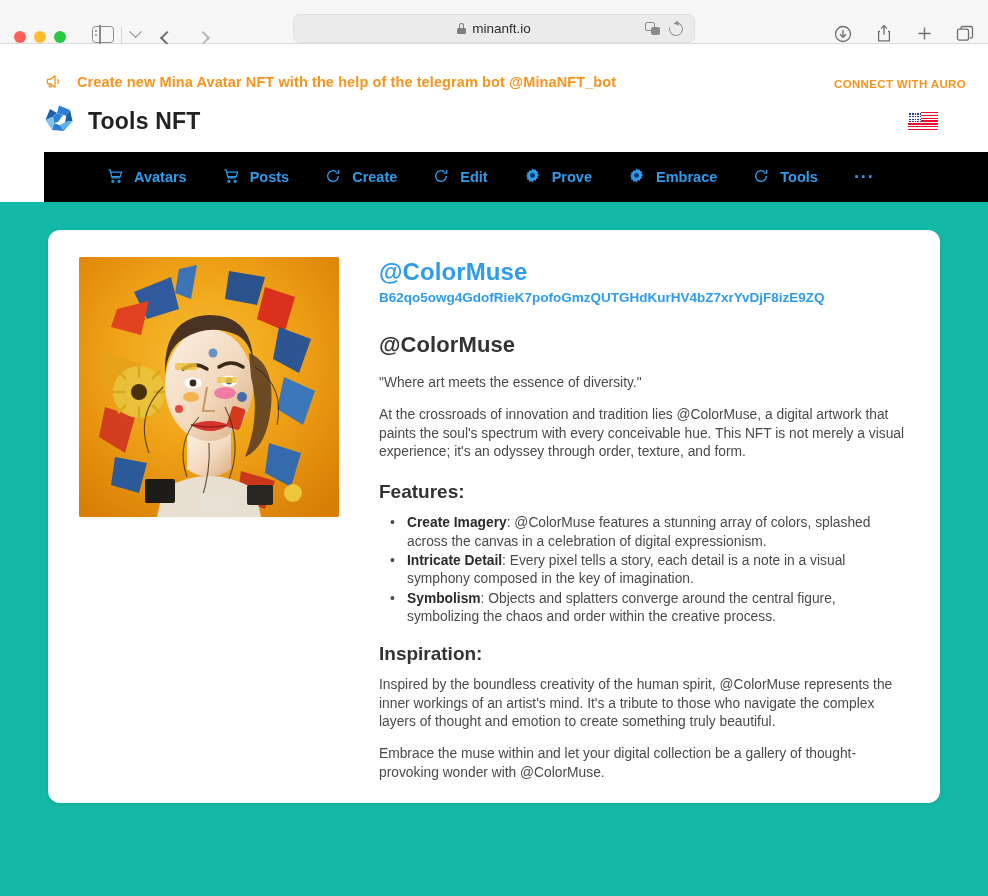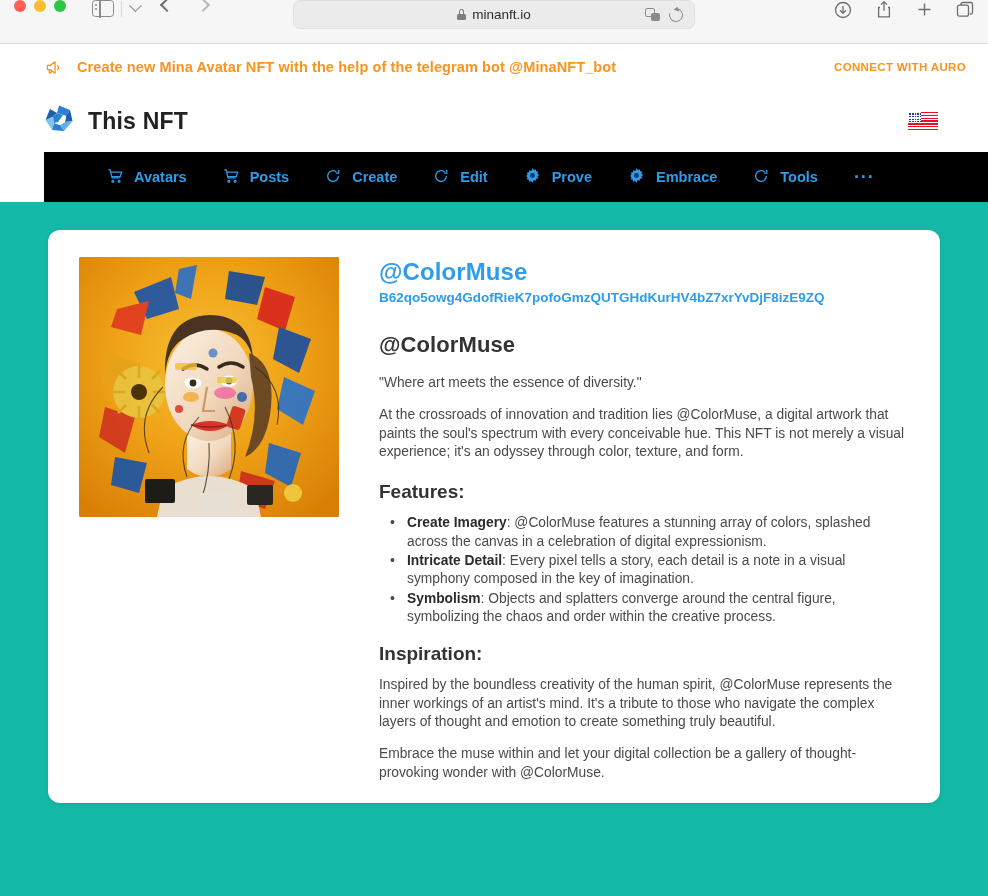--- a/index.html
+++ b/index.html
@@ -11,21 +11,21 @@
     font-family: "Liberation Sans", sans-serif;
     background: #ffffff;
   }
 
   
   .browser-chrome {
     height: 44px;
     background: #f6f6f6;
     border-bottom: 1px solid #dcdcdc;
     display: flex;
-    align-items: flex-start;
+    align-items: flex-end;
     padding: 0 14px;
     position: relative;
   }
   .traffic-lights { display: flex; gap: 8px; align-items: center; }
   .tl { width: 12px; height: 12px; border-radius: 50%; }
   .tl.red { background: #ff5f57; }
   .tl.yellow { background: #febc2e; }
   .tl.green { background: #28c840; }
 
   .sidebar-toggle-group {
@@ -121,21 +121,21 @@
   .chrome-right {
     position: absolute; right: 14px;
     display: flex; align-items: center; gap: 23px;
   }
   .cr-ic { color: #6e6e6e; display: flex; }
 
   
   .site-banner {
     height: 46px;
     background: #ffffff;
-    display: flex; align-items: center;
+    display: flex; align-items: flex-end;
     padding: 0 44px 0 44px;
     position: relative;
   }
   .banner-left { display: flex; align-items: center; gap: 16px; }
   .megaphone { width: 17px; height: 17px; color: #f7941e; flex: none; }
   .banner-text {
     font-size: 14.5px; font-weight: 700; color: #f7941e; letter-spacing: .1px;
   }
   .connect-auro {
     position: absolute; right: 22px;
@@ -342,21 +342,21 @@
         <polygon points="15,1.5 26,6 22,12 13,9" fill="#2b7fd4"></polygon>
         <polygon points="26,6 28.5,17 21,18 22,12" fill="#1a5fa8"></polygon>
         <polygon points="28.5,17 20,27 16,21 21,18" fill="#5fb0e8"></polygon>
         <polygon points="20,27 8,26 10,19 16,21" fill="#2b7fd4"></polygon>
         <polygon points="8,26 1.5,16 9,12.5 10,19" fill="#7fc4ef"></polygon>
         <polygon points="1.5,16 6,5 13,9 9,12.5" fill="#1a5fa8"></polygon>
         <polygon points="13,9 22,12 21,18 16,21 10,19 9,12.5" fill="#ffffff"></polygon>
         <polygon points="13,9 19,11 14,18 10,19 9,12.5" fill="#2b7fd4"></polygon>
       </svg>
     </span>
-    <span class="brand-name">This NFT</span>
+    <span class="brand-name">Tools NFT</span>
   </div>
   <span class="flag">
     <span class="stripes"></span>
     <span class="canton"></span>
   </span>
 </div>
 
 <div class="main-nav">
 
   <div class="nav-item">
@@ -522,21 +522,21 @@
       </div>
     </div>
 
     <div class="card-right">
       <div class="token-title">@ColorMuse</div>
       <div class="token-addr">B62qo5owg4GdofRieK7pofoGmzQUTGHdKurHV4bZ7xrYvDjF8izE9ZQ</div>
 
       <div class="desc-title">@ColorMuse</div>
 
       <div class="body-text">"Where art meets the essence of diversity."</div>
-      <div class="body-text tight">At the crossroads of innovation and tradition lies @ColorMuse, a digital artwork that paints the soul's spectrum with every conceivable hue. This NFT is not merely a visual experience; it's an odyssey through color, texture, and form.</div>
+      <div class="body-text tight">At the crossroads of innovation and tradition lies @ColorMuse, a digital artwork that paints the soul's spectrum with every conceivable hue. This NFT is not merely a visual experience; it's an odyssey through order, texture, and form.</div>
 
       <div class="section-head">Features:</div>
       <ul class="features">
         <li>
           <b>Create Imagery</b><span>: @ColorMuse features a stunning array of colors, splashed across the canvas in a celebration of digital expressionism.</span>
         </li>
         <li>
           <b>Intricate Detail</b><span>: Every pixel tells a story, each detail is a note in a visual symphony composed in the key of imagination.</span>
         </li>
         <li>

